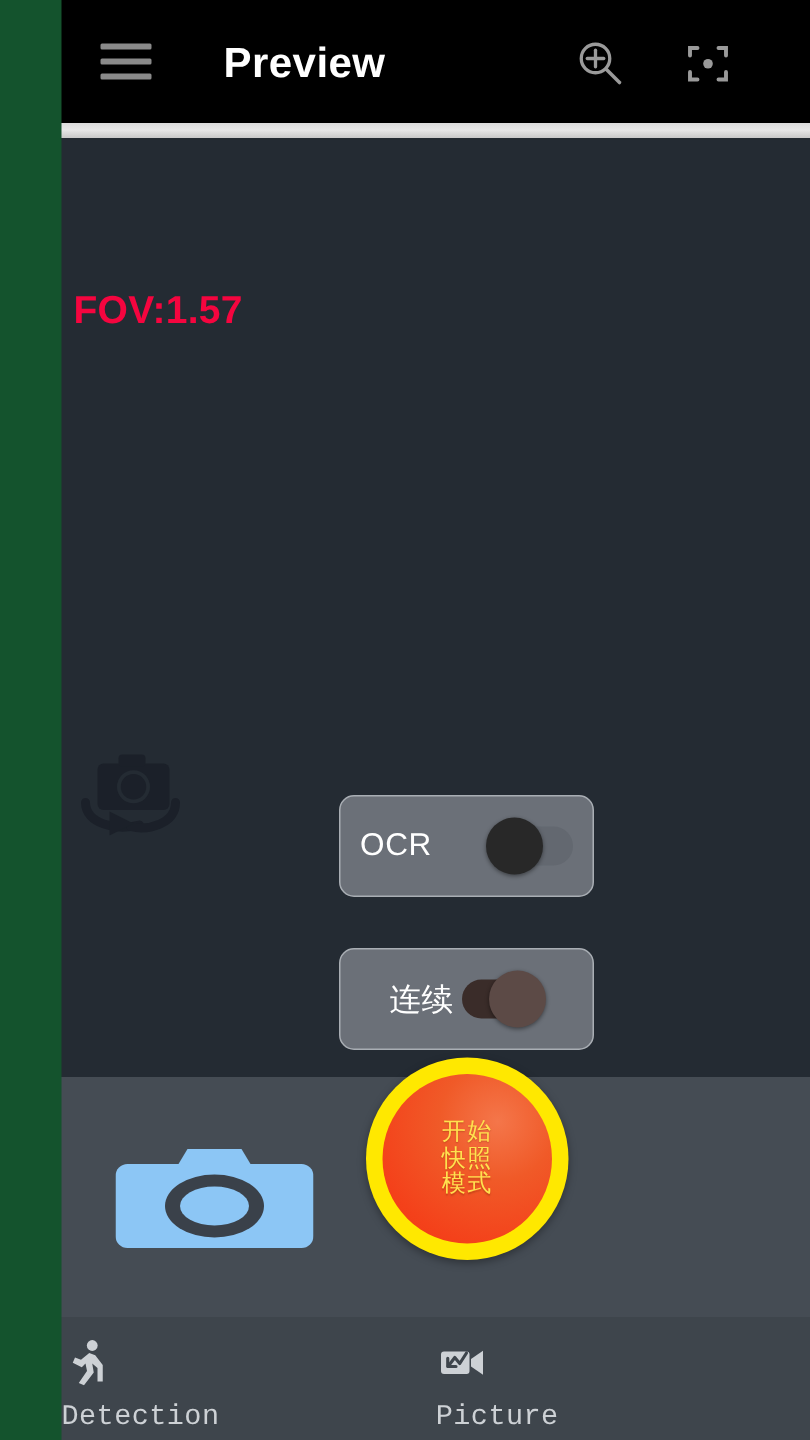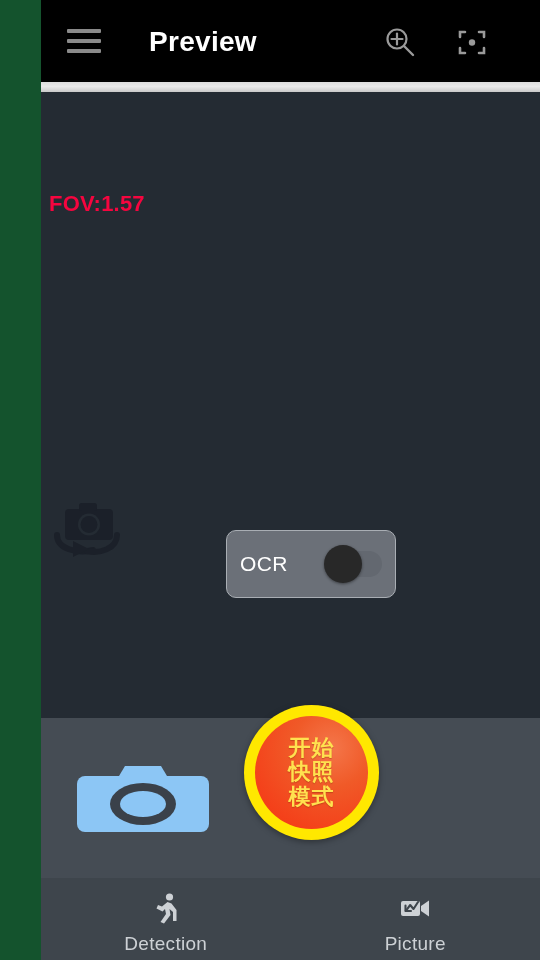--- a/index.html
+++ b/index.html
@@ -55,21 +55,21 @@
 
   
   .preview {
     position:relative;
     flex:0 0 626px;
     background:#242b33;
     overflow:hidden;
   }
   .fov-label {
     position:absolute; left:8px; top:99px;
-    color:#f5053f; font-size:22px; font-weight:bold;
+    color:#f5053f; font-size:26px; font-weight:bold;
     letter-spacing:0.2px;
   }
   .switch-cam {
     position:absolute; left:2px; top:405px;
     width:88px; height:60px; cursor:pointer;
   }
 
   .toggle-card {
     position:absolute;
     width:170px; height:68px;
@@ -126,38 +126,39 @@
   }
   .shutter-inner {
     width:113px; height:113px;
     border-radius:50%;
     background:radial-gradient(circle at 68% 28%, #f4764a 0%, #f05a28 35%, #f4411a 75%, #ee3a13 100%);
     display:flex; flex-direction:column;
     align-items:center; justify-content:center;
     line-height:1.12;
   }
   .shutter-inner span {
-    color:#ffe14f; font-size:22px; font-weight:bold;
+    color:#ffe14f; font-size:16px; font-weight:normal;
     letter-spacing:1px;
     text-shadow:0 1px 1px rgba(120,40,0,0.35);
   }
 
   
   .bottom-nav {
     position:relative;
     flex:1 1 auto;
     background:#3e454c;
     display:flex; align-items:flex-start;
   }
   .nav-item {
     flex:1 1 33.333%;
     padding-top:14px;
     display:flex; flex-direction:column;
-    align-items:center; gap:9px;
-    cursor:pointer;
+    align-items:flex-start; gap:9px;
+    cursor:pointer;
+    font-family:Liberation Mono, monospace;
   }
   .nav-icon { width:34px; height:32px; display:block; }
   .nav-label {
     font-size:19px; color:#cdd1d5; letter-spacing:0.3px;
   }
   .nav-item.active .nav-label { color:#f5053f; font-weight:bold; }
 </style>
 </head>
 <body>
 
@@ -214,20 +215,27 @@
     </div>
 
     <div class="toggle-card ocr">
       <span class="toggle-label">OCR</span>
       <span class="switch off">
         <span class="track"></span>
         <span class="knob"></span>
       </span>
     </div>
 
+    <div class="toggle-card cont">
+      <span class="toggle-label">连续</span>
+      <span class="switch on">
+        <span class="track"></span>
+        <span class="knob"></span>
+      </span>
+    </div>
   </div>
 
   <div class="capture-bar">
 
     <div class="thumb-camera">
       <svg viewBox="0 0 132 68" width="132" height="68" aria-hidden="true">
         <rect x="0" y="12" width="132" height="56" rx="8" fill="#8cc6f5"></rect>
         <path d="M42 12 L48 2 L84 2 L90 12 Z" fill="#8cc6f5"></path>
         <ellipse cx="66" cy="40" rx="33" ry="21" fill="#3a414a"></ellipse>
         <ellipse cx="66" cy="40" rx="23" ry="13" fill="#8cc6f5"></ellipse>

